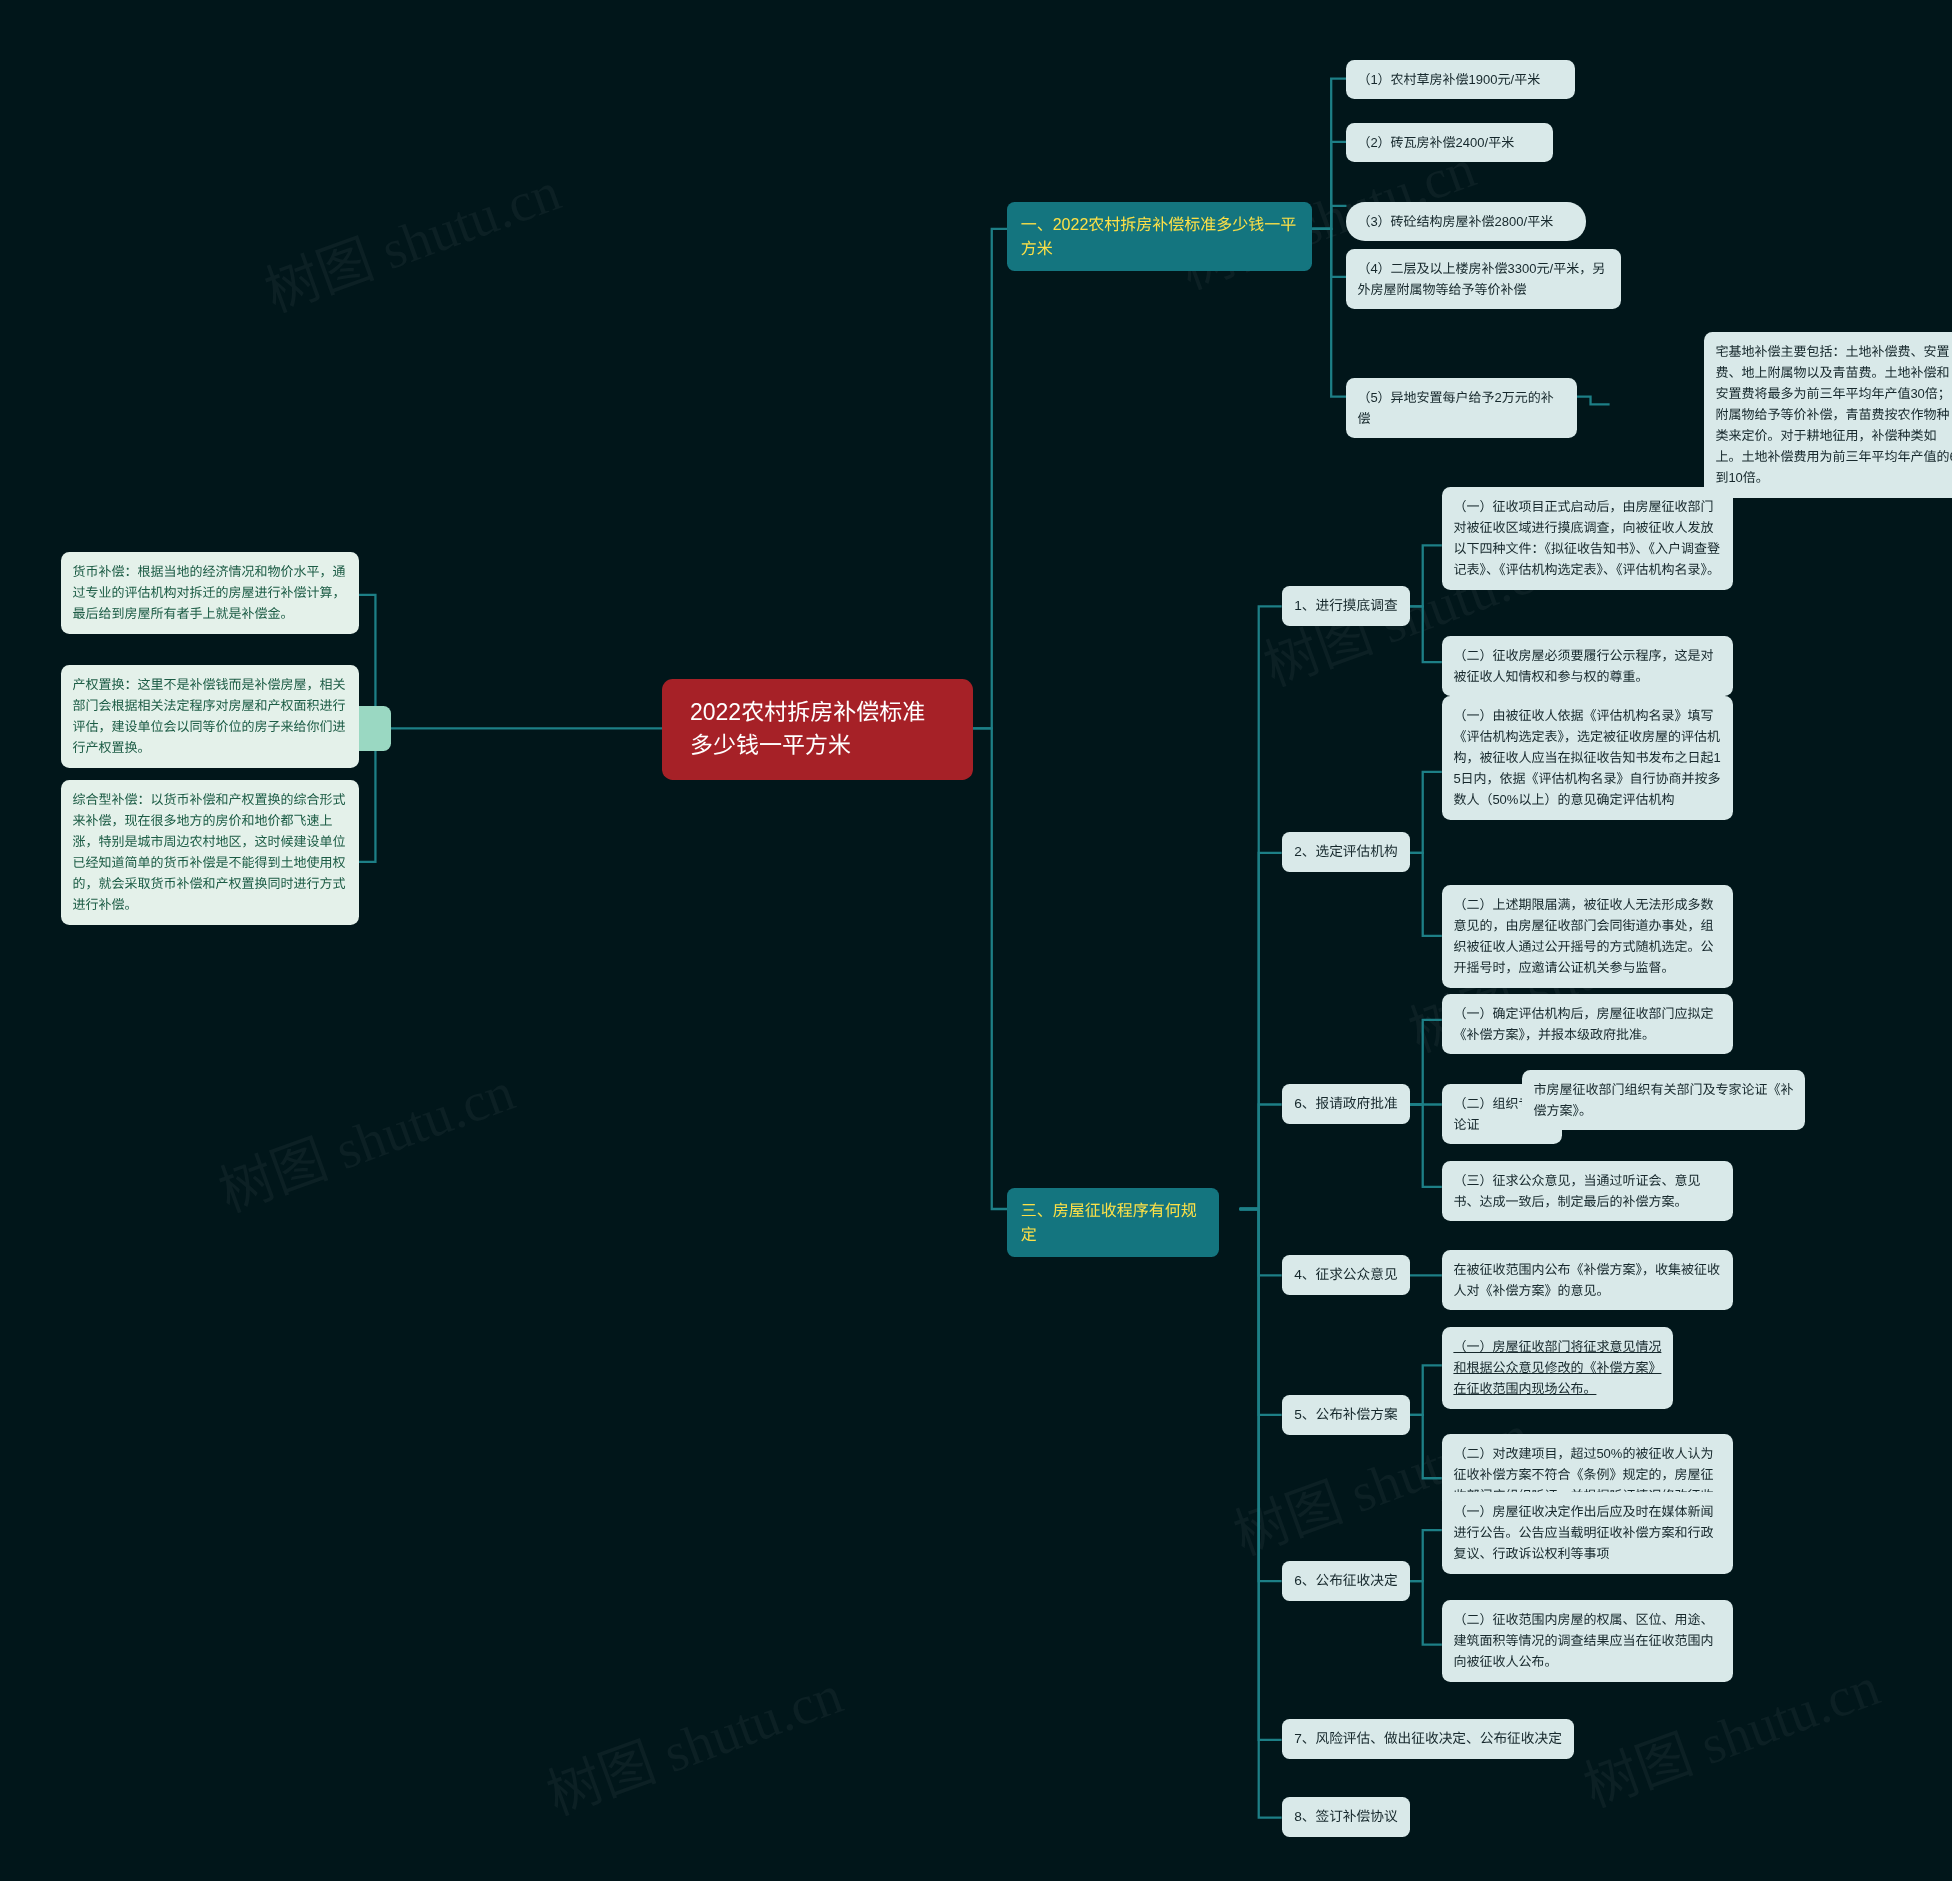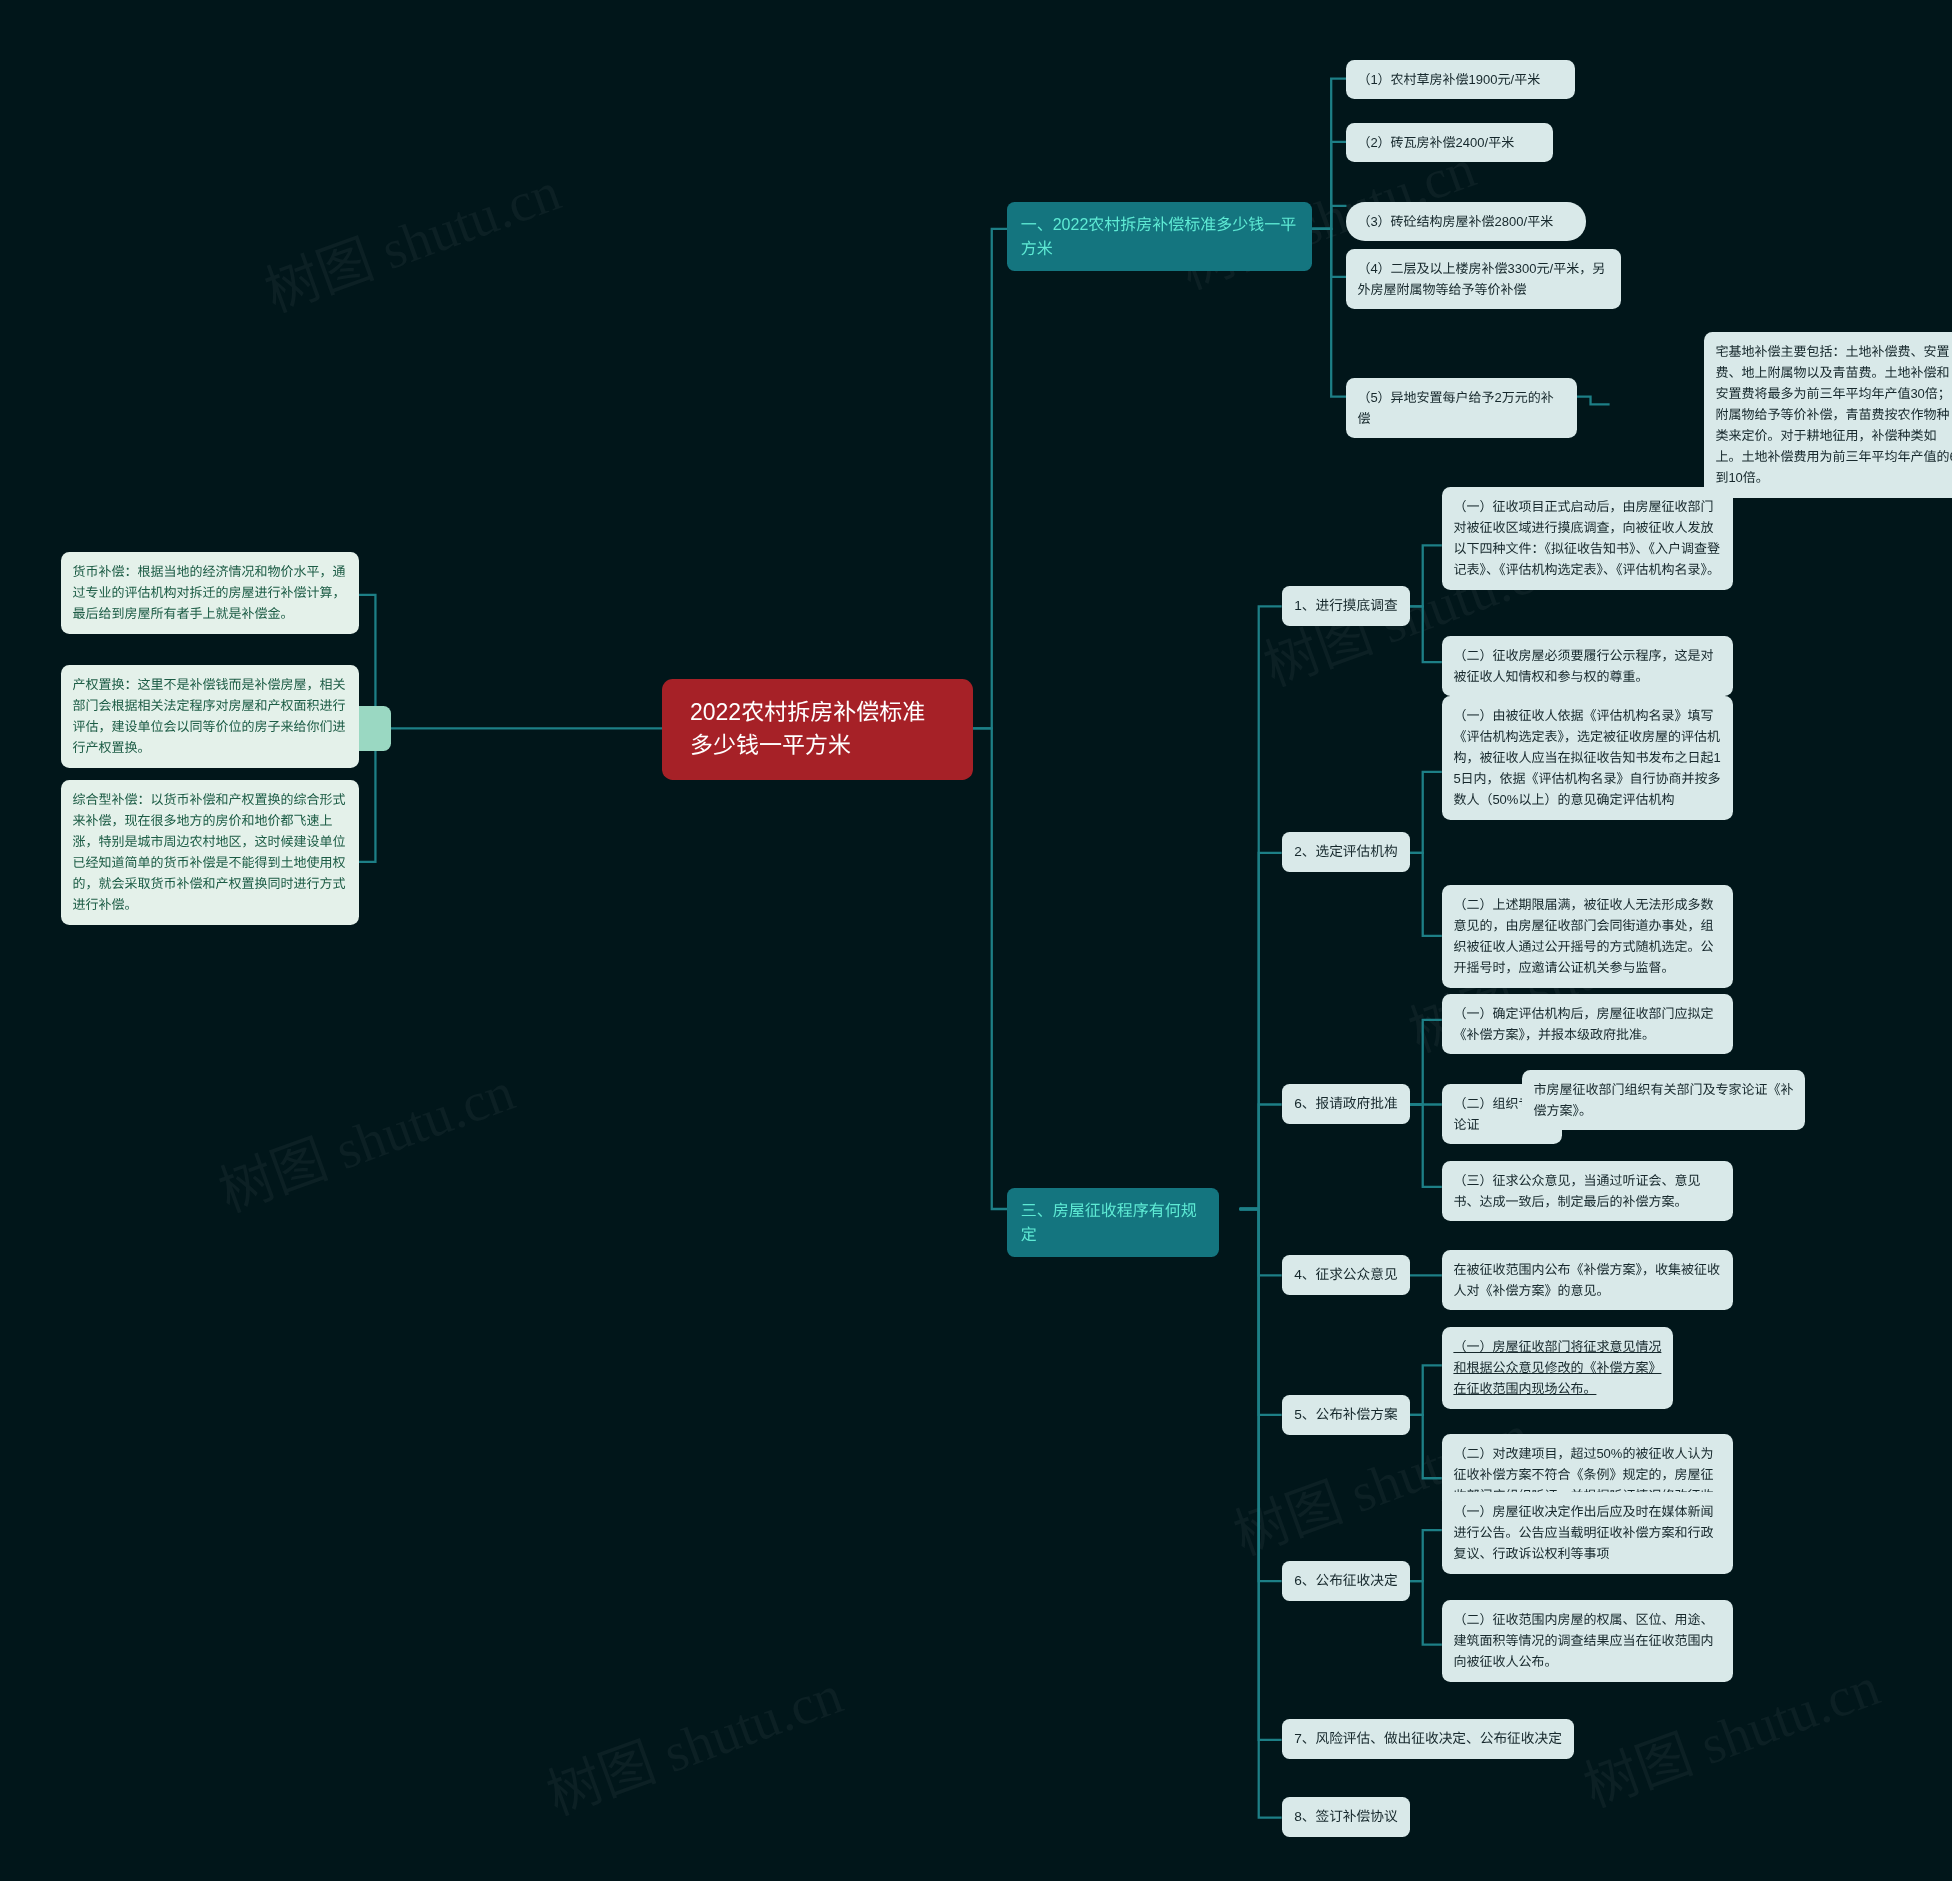--- a/index.html
+++ b/index.html
@@ -44,21 +44,21 @@
     background:#a62127;
     color:#ffffff;
     font-size:23px;
     padding:17px 28px;
     border-radius:10.7px;
     text-align:left;
     line-height:1.45;
   }
   .node.l1-teal{
     background:#14757f;
-    color:#5eead4;
+    color:#fde047;
     font-size:16px;
     padding:10.7px 13.7px;
     border-radius:7.6px;
     line-height:1.5;
   }
   .node.l1-green{
     background:#9ad8c2;
     color:#17343a;
     font-size:16px;
     padding:10px 13.7px;

